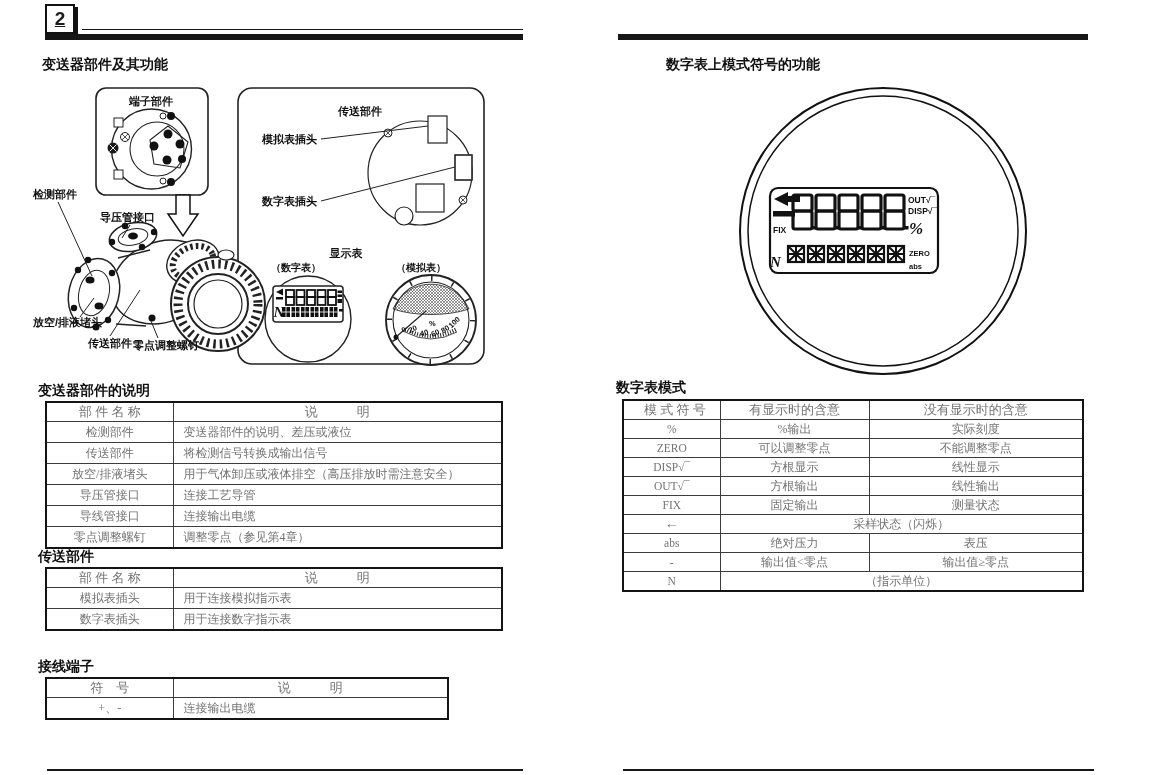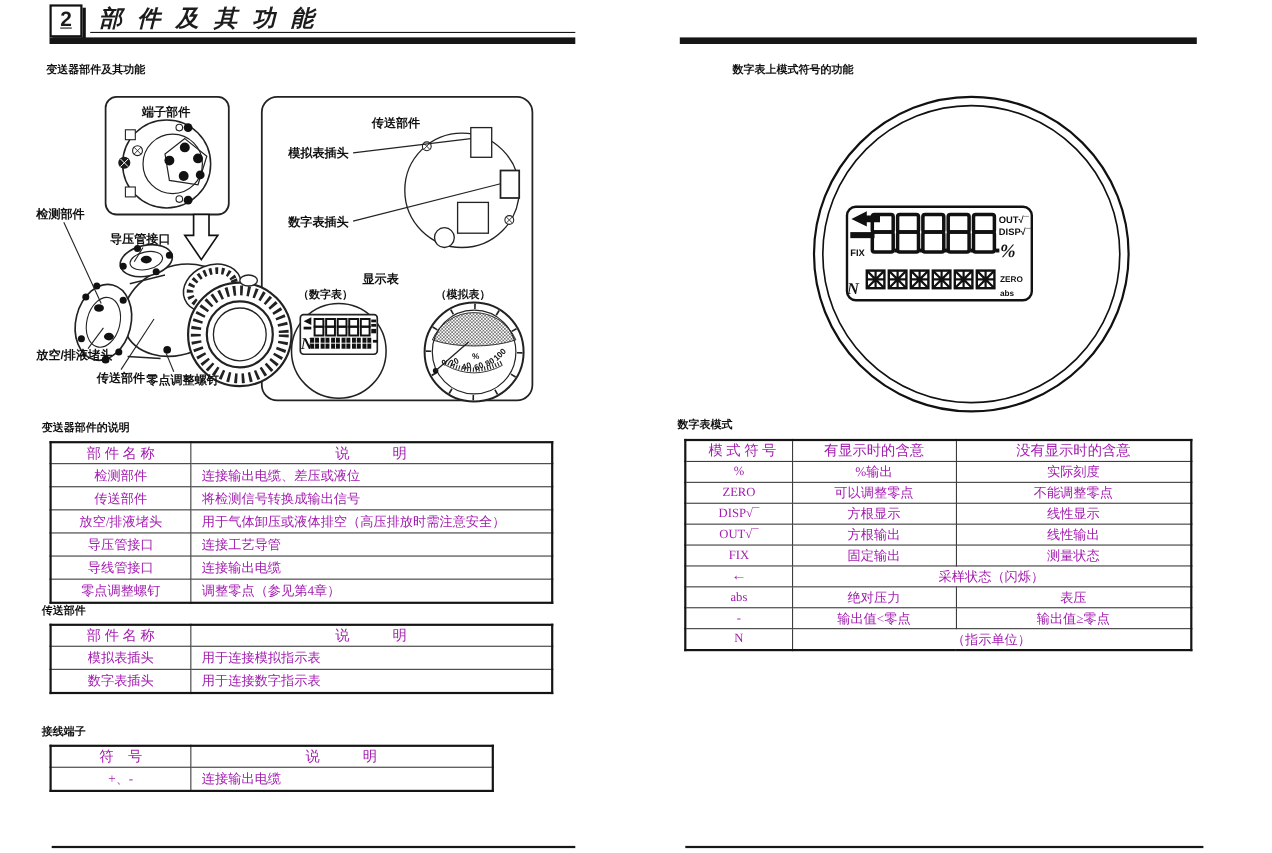--- a/index.html
+++ b/index.html
@@ -6,24 +6,24 @@
   #page{position:relative;width:1156px;height:775px;background:#fff;overflow:hidden;
         font-family:"Liberation Serif",serif;color:#1c1c1c;}
   .abs{position:absolute;}
   .rule{background:#161616;}
   
   .chap{left:45px;top:4px;width:26px;height:26px;border:2.5px solid #111;
         box-shadow:3px 3px 0 #111;text-align:center;background:#fff;}
   .chap span{font:bold 19px "Liberation Sans",sans-serif;line-height:25px;text-decoration:underline;}
   .title{left:90px;top:3px;font:italic bold 21px "Liberation Sans",sans-serif;letter-spacing:4px;}
   
-  .sec-h{font-family:"Liberation Sans",sans-serif;font-weight:bold;font-size:10px;color:#111;}
+  .sec-h{font-family:"Liberation Sans",sans-serif;font-weight:bold;font-size:14px;color:#111;}
   
   .dtable{border-collapse:collapse;table-layout:fixed;background:#fff;border:2px solid #141414;}
-  .dtable td{border:1px solid #3c3c3c;font-size:12px;padding:0 20px;height:20px;color:#a21caf;overflow:hidden;white-space:nowrap;}
+  .dtable td{border:1px solid #3c3c3c;font-size:12px;padding:0 20px;height:20px;color:#737373;overflow:hidden;white-space:nowrap;}
   .dtable tr.hd td{font-size:13px;text-align:center;height:17px;}
   .dtable td.c{text-align:center;}
   .dtable td.l{text-align:left;padding-left:10px;}
   .dtable td.sym{text-align:center;font-size:11.5px;}
   #mode-table td{height:18px;margin-left:12px;}
   
   .dgl{font-family:"Liberation Sans",sans-serif;font-weight:bold;font-size:11px;fill:#111;}
   .dgc{font-family:"Liberation Sans",sans-serif;font-weight:bold;font-size:10px;fill:#111;}
   .lcd-sm{font-family:"Liberation Sans",sans-serif;font-weight:bold;font-size:8.5px;fill:#111;}
   .lcd-xs{font-family:"Liberation Sans",sans-serif;font-weight:bold;font-size:7.5px;fill:#111;}
@@ -32,21 +32,20 @@
   .agt{font-family:"Liberation Sans",sans-serif;font-weight:bold;font-size:7.5px;fill:#111;}
 </style>
 </head>
 <body>
 
 <div id="page">
 
   <div class="abs chap">
     <span>2</span>
   </div>
-  <div class="abs title">部 件 及 其 功 能</div>
   <div class="abs rule" style="left:82px;top:29px;width:441px;height:1px;"></div>
   <div class="abs rule" style="left:45px;top:34px;width:478px;height:6px;"></div>
   <div class="abs rule" style="left:618px;top:34px;width:470px;height:6px;"></div>
 
   <div class="abs sec-h" style="left:42px;top:56px;">变送器部件及其功能</div>
   <div class="abs sec-h" style="left:618px;top:56px;margin-left:48px;">数字表上模式符号的功能</div>
 
   <svg class="abs" style="left:30px;top:80px;" width="490" height="300" viewBox="0 0 490 300">
     <defs>
       <pattern id="xh" patternUnits="userSpaceOnUse" width="3" height="3">
@@ -269,21 +268,21 @@
         <col style="width:127px">
         <col>
       </colgroup>
     <tbody>
         <tr class="hd">
       <td>部 件 名 称</td>
       <td>说　　　明</td>
     </tr>
     <tr>
           <td class="c">检测部件</td>
-          <td class="l">连接输出电缆、差压或液位</td>
+          <td class="l">变送器部件的说明、差压或液位</td>
         </tr>
     <tr>
           <td class="c">传送部件</td>
           <td class="l">将检测信号转换成输出信号</td>
         </tr>
     <tr>
           <td class="c">放空/排液堵头</td>
           <td class="l">用于气体卸压或液体排空（高压排放时需注意安全）</td>
         </tr>
     <tr>

